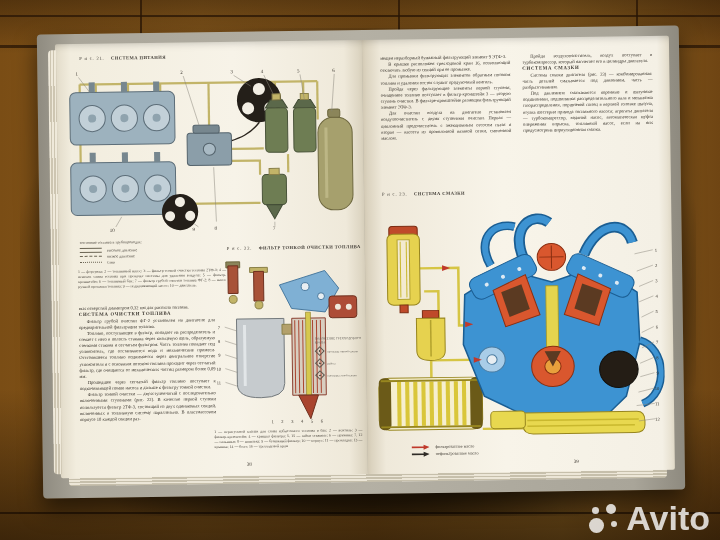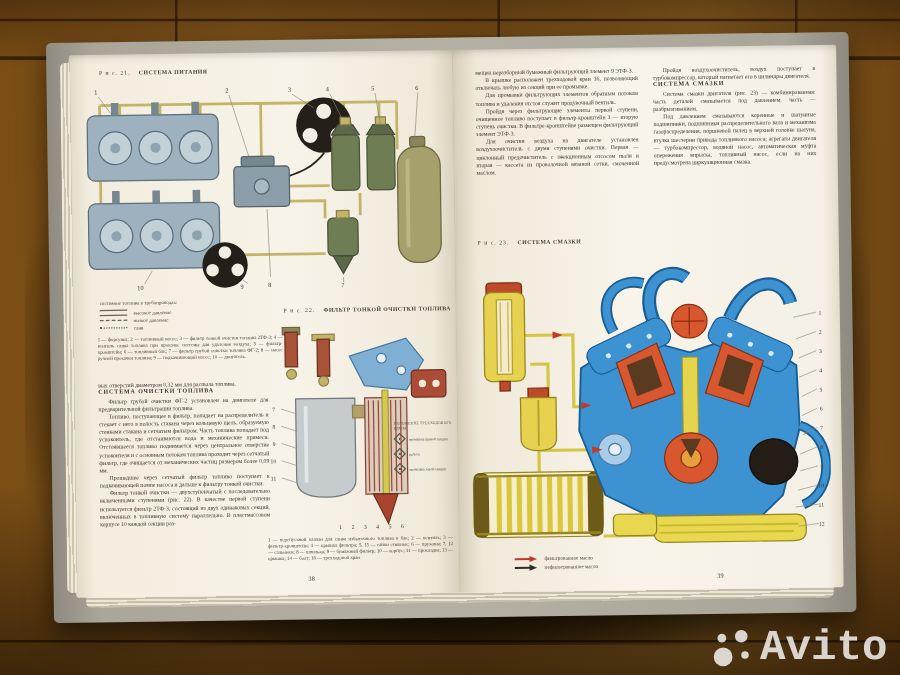--- a/index.html
+++ b/index.html
@@ -69,21 +69,21 @@
   .rp-col1{position:absolute;left:18px;top:16px;width:130px;}
   .rp-col2{position:absolute;left:160px;top:16px;width:130px;}
 
   
   .oil-legend{position:absolute;left:44px;top:404px;font-size:4.2px;color:#4a453d;}
   .ol-row{display:flex;align-items:center;height:7px;}
   .ol-row svg{margin-right:6px;}
 
   
   .watermark{position:absolute;right:10px;bottom:2px;display:flex;align-items:center;gap:7px;
-    color:rgba(255,255,255,.8);font-family:Liberation Mono, monospace;font-weight:bold;font-size:34px;}
+    color:rgba(255,255,255,.8);font-family:Liberation Sans, sans-serif;font-weight:bold;font-size:34px;}
   .alogo{position:relative;width:30px;height:30px;}
   .alogo span{position:absolute;border-radius:50%;background:rgba(255,255,255,.8);}
   .alc1{width:15px;height:15px;left:0;bottom:1px;}
   .alc2{width:7px;height:7px;left:3px;top:3px;}
   .alc3{width:10px;height:10px;right:3px;top:0;}
   .alc4{width:6px;height:6px;right:2px;bottom:7px;}
 
   svg text{font-family:"Liberation Serif",serif;}
   .fig-abs{position:absolute;}
 </style>

